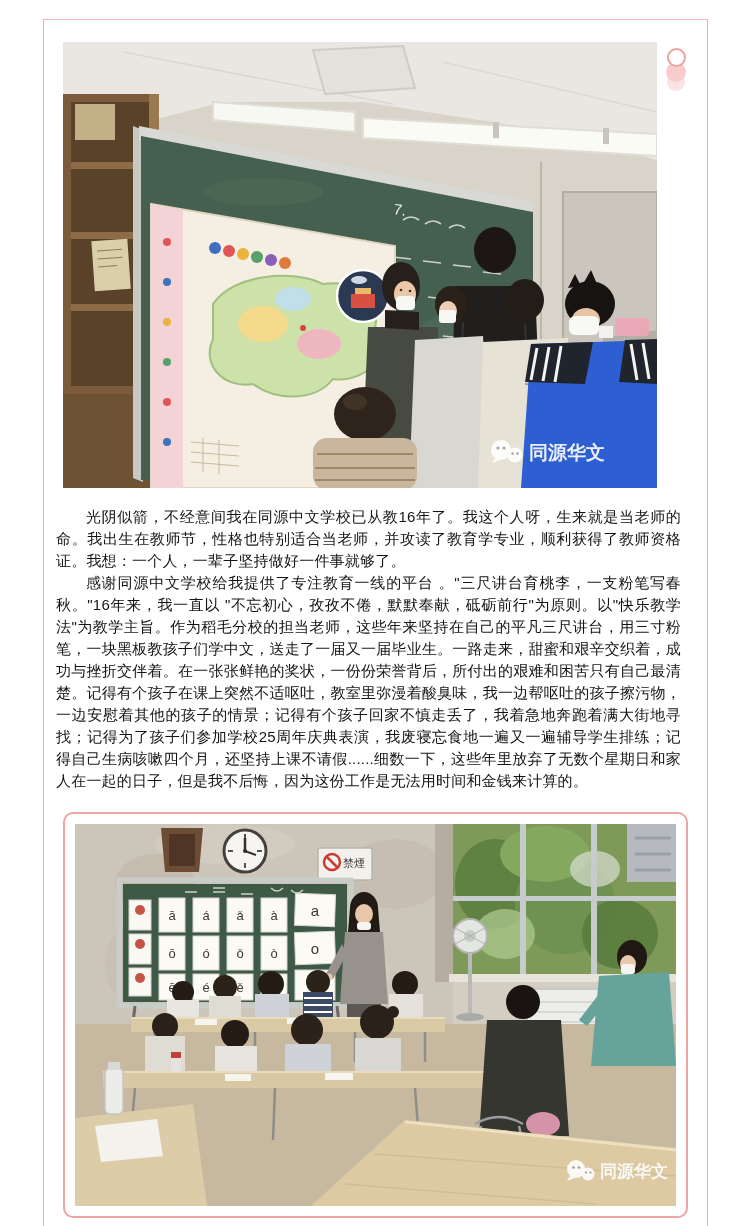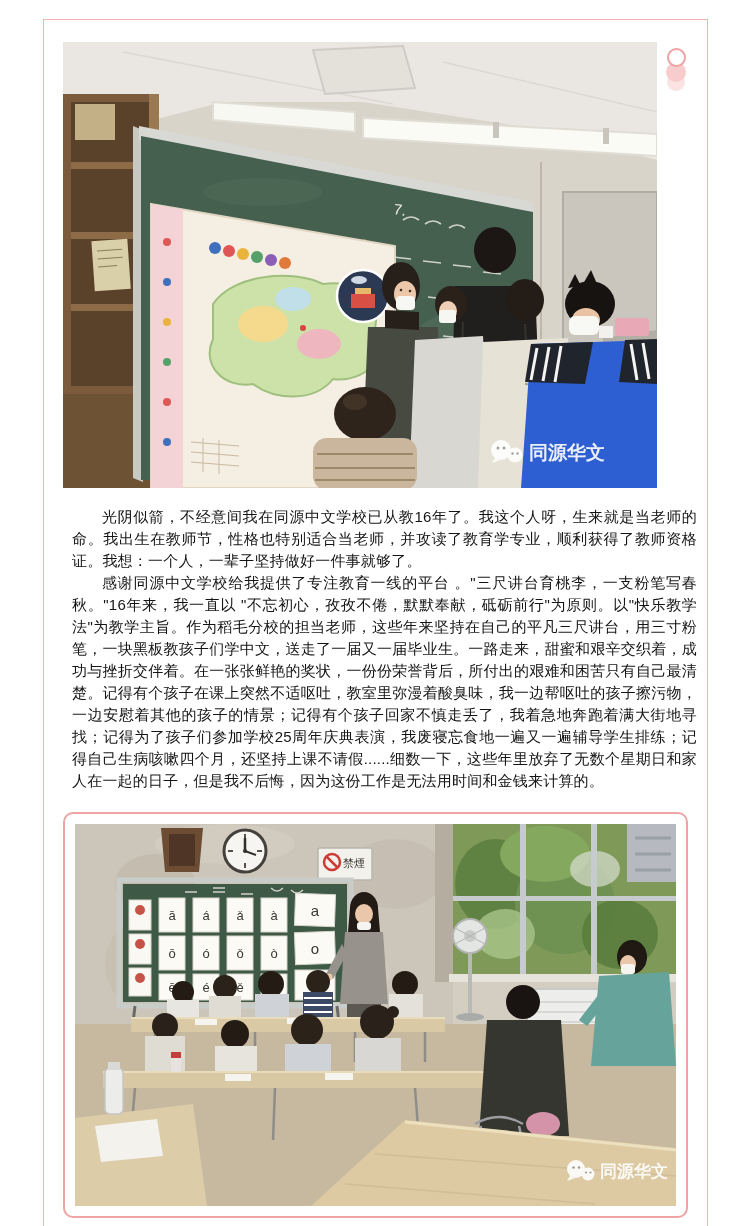--- a/index.html
+++ b/index.html
@@ -16,21 +16,21 @@
   .decor-ring{
     position:absolute;left:667px;top:48px;width:15px;height:15px;
     border:2px solid #eda3a3;border-radius:50%;background:#fff;
   }
   .dot-1{left:666px;top:62px;width:20px;height:20px;background:#f8cccc;}
   .dot-2{left:667px;top:73px;width:18px;height:18px;background:#fbe3e3;}
   .photo1{
     position:absolute;left:63px;top:42px;width:594px;height:446px;overflow:hidden;background:#d9d4ca;
   }
   .article{
-    position:absolute;left:72px;top:506px;width:625px;
+    position:absolute;left:56px;top:506px;width:625px;
     font-size:15px;line-height:22px;color:#141414;text-align:justify;
     letter-spacing:.2px;
   }
   .article p{margin:0;text-indent:2em;}
   .photo2-frame{
     position:absolute;left:63px;top:812px;width:625px;height:406px;
     box-sizing:border-box;border:2px solid #efa4a4;border-radius:10px;
     padding:10px;background:#fff;overflow:hidden;
   }
   .photo2{width:601px;height:382px;overflow:hidden;background:#ccc5b9;}

